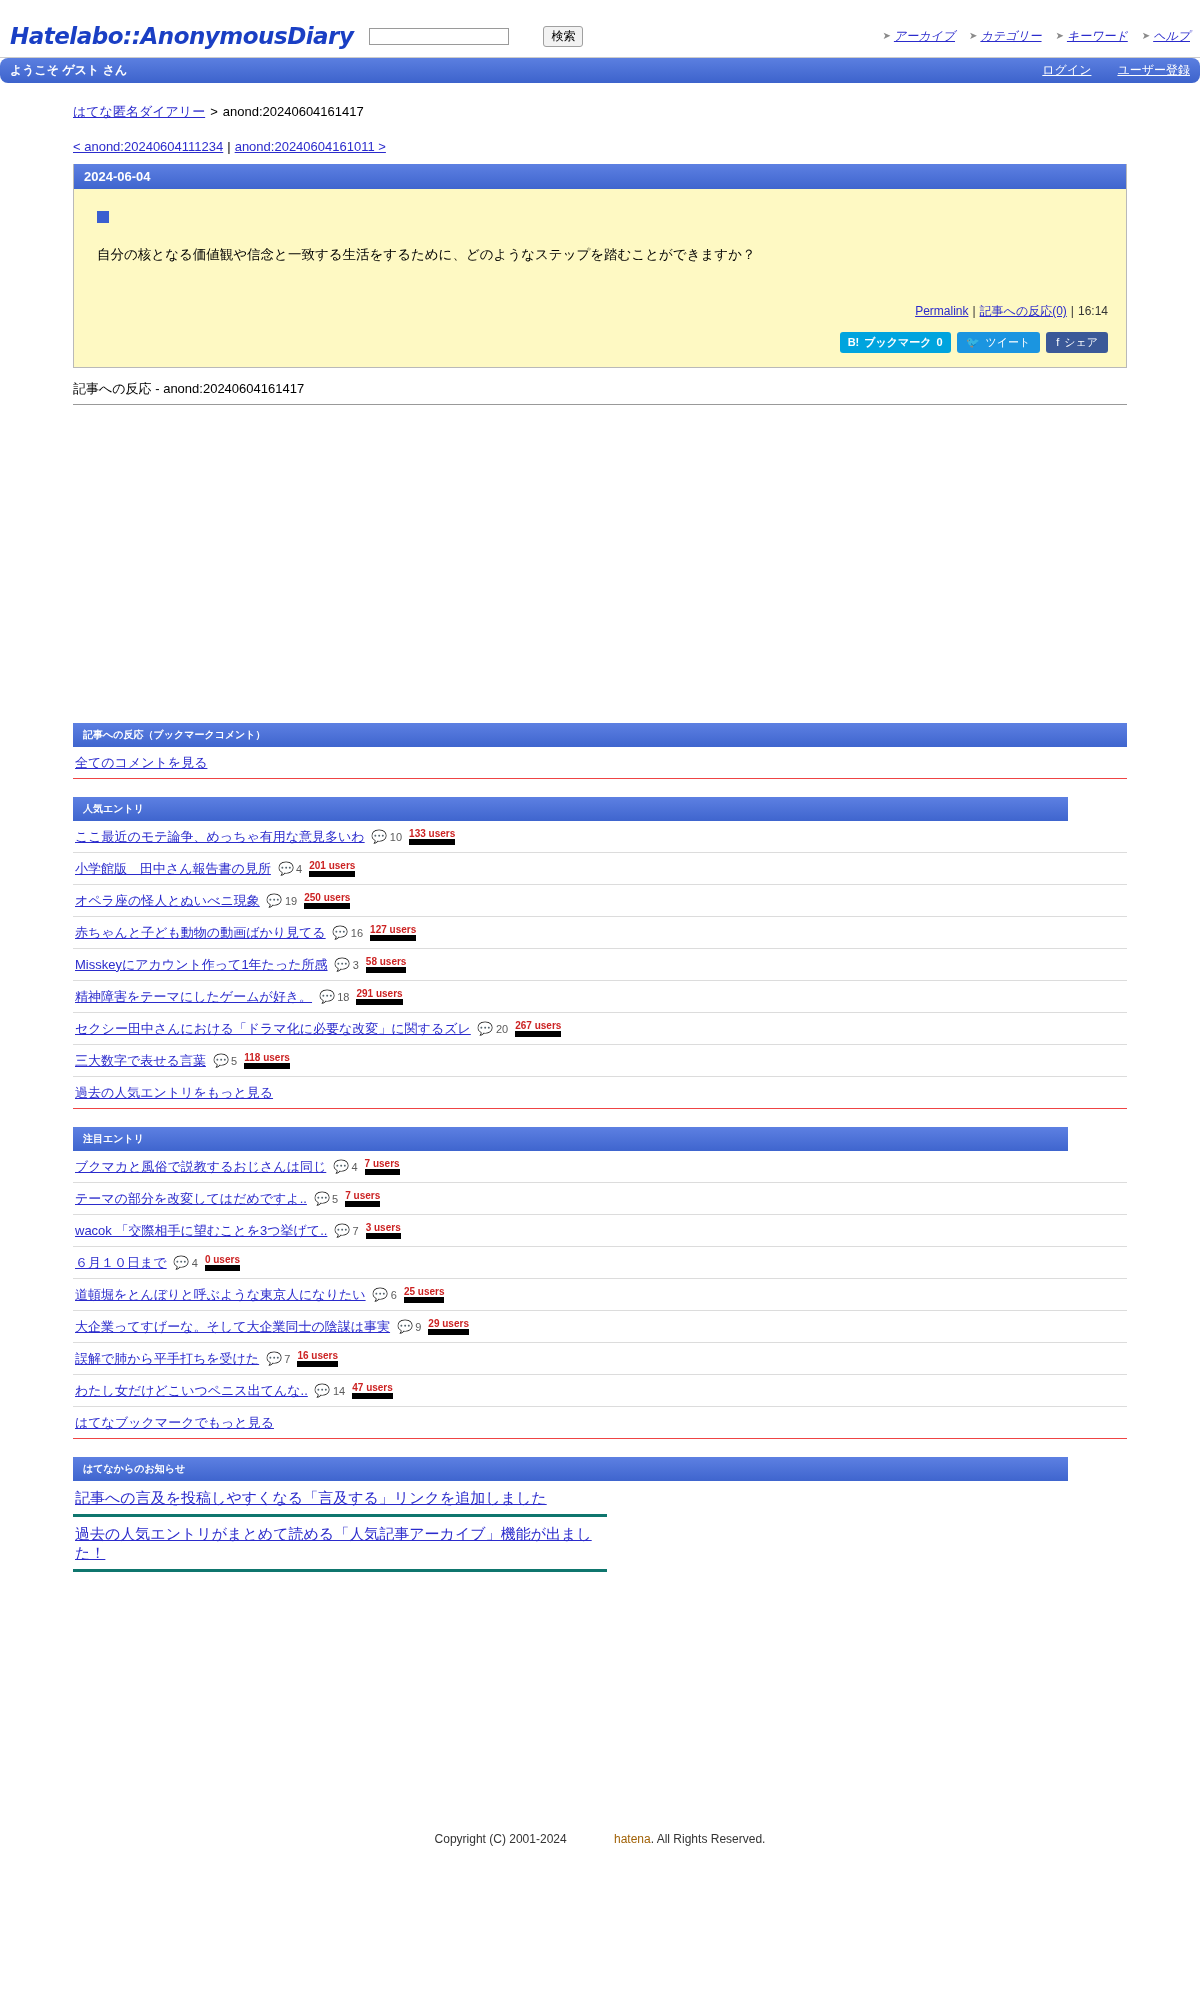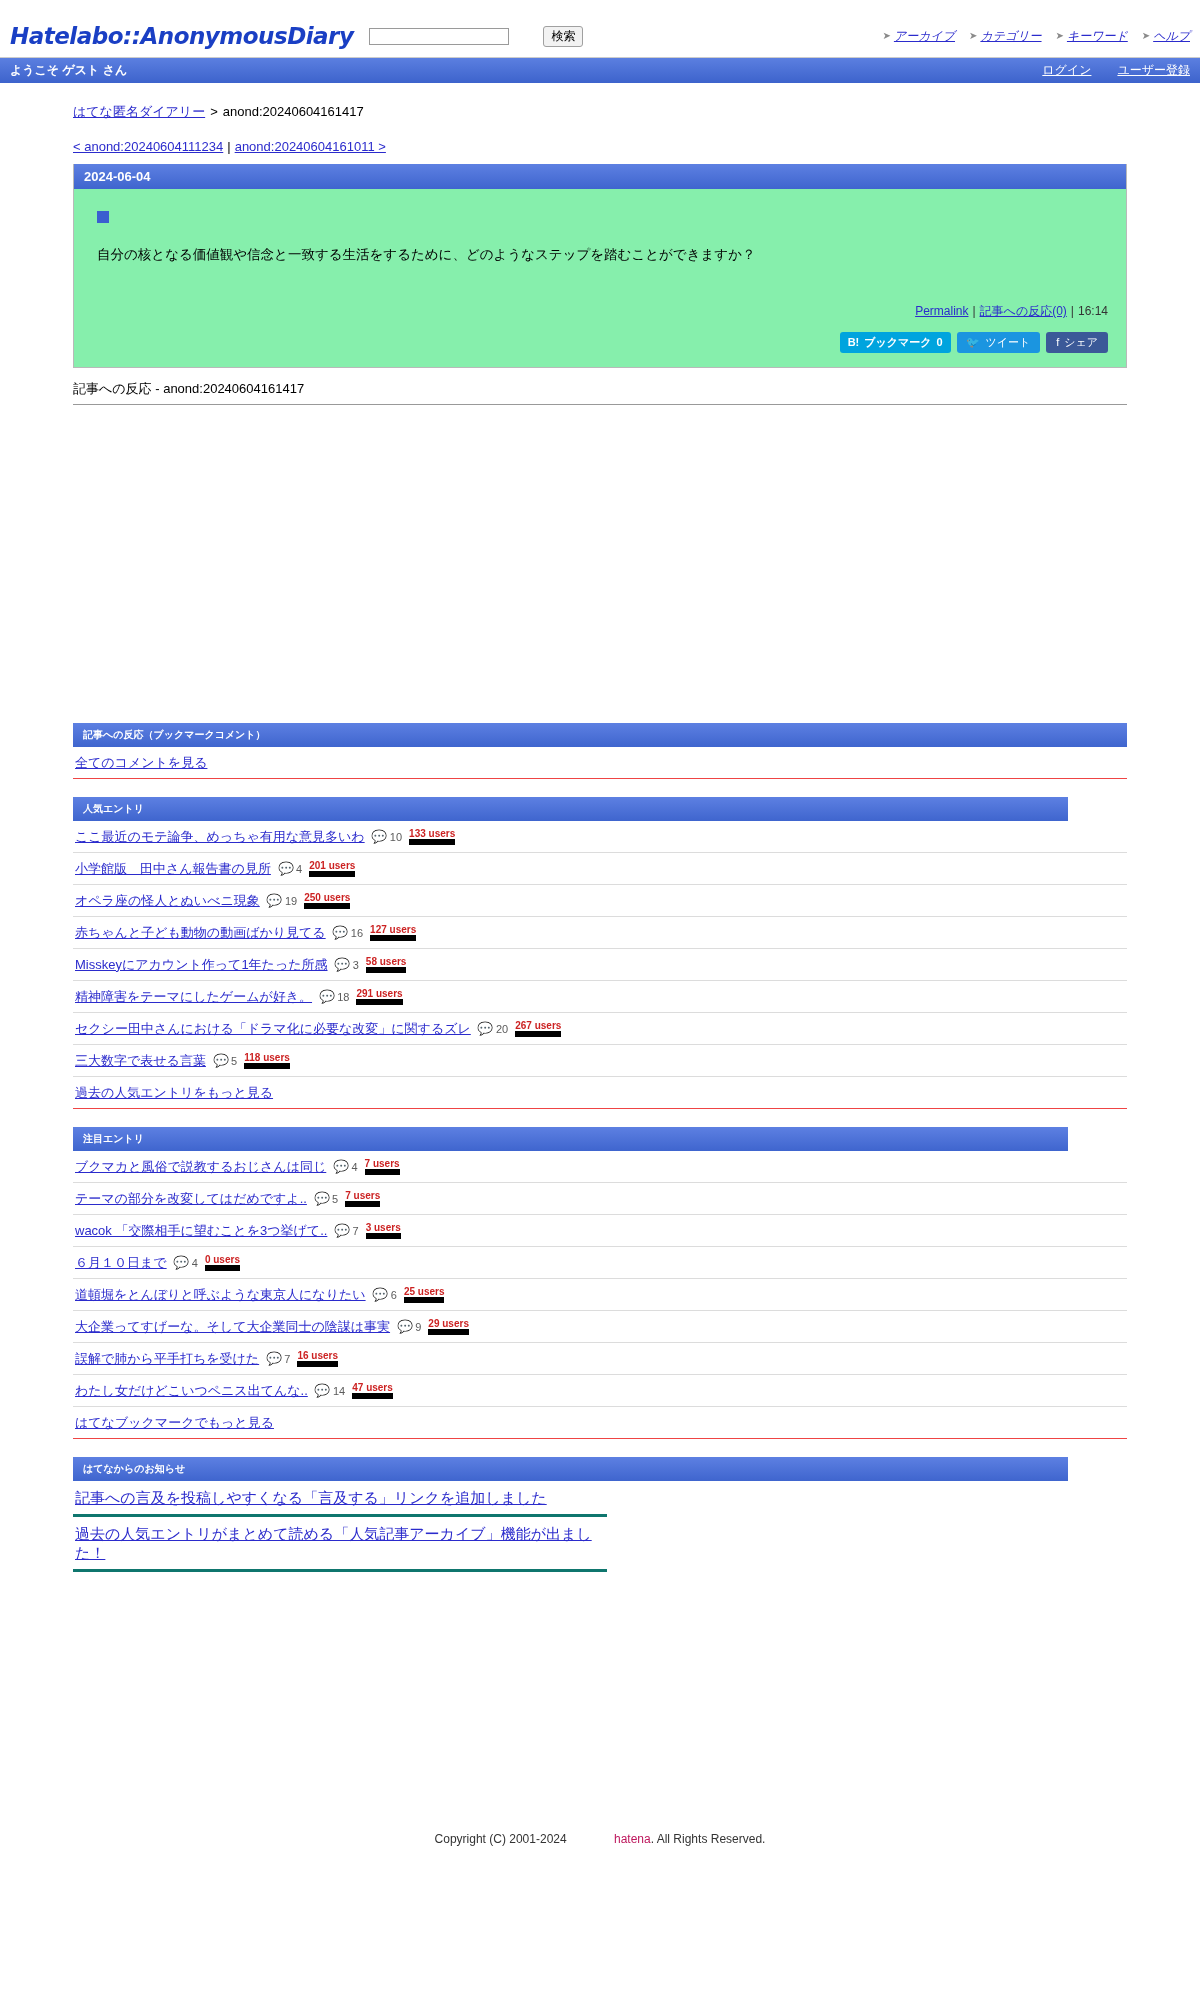--- a/index.html
+++ b/index.html
@@ -88,20 +88,21 @@
   
   .userbar {
     display: flex;
     align-items: flex-end;
     background: #4a6fd4;
     background: linear-gradient(#5b7fe0, #3d63cc);
     color: #ffffff;
     font-size: 12px;
     font-weight: bold;
     padding: 4px 10px;
+    border-radius: 8px;
   }
   .userbar .welcome { white-space: nowrap; }
   .userbar .right {
     margin-left: auto;
     display: flex;
     gap: 26px;
   }
   .userbar a {
     color: #ffffff;
     text-decoration: underline;
@@ -137,21 +138,21 @@
   }
   .day-head {
     background: #4a6fd4;
     background: linear-gradient(#5d80e2, #3f65ce);
     color: #ffffff;
     font-weight: bold;
     font-size: 13px;
     padding: 5px 10px;
   }
   .day-body {
-    background: #86efac;
+    background: #fef9c3;
     padding: 14px 18px 10px 18px;
   }
   .entry-marker {
     width: 12px;
     height: 12px;
     background: #3b5fd0;
     display: inline-block;
     margin: 8px 0 0 5px;
   }
   .entry-text {
@@ -289,21 +290,21 @@
   .notice-row a { color: #2b2bcc; }
 
   .spacer-bottom { height: 250px; }
 
   .footer {
     text-align: center;
     font-size: 12px;
     color: #333333;
     padding: 10px 0 24px 0;
   }
-  .footer a { color: #be185d; text-decoration: none; padding-left: 44px; }
+  .footer a { color: #a16207; text-decoration: none; padding-left: 44px; }
 </style>
 </head>
 <body>
 
 <div class="gheader">
   <div class="logo">
     <span>Hatelabo</span><span class="sep">::</span><span>AnonymousDiary</span>
   </div>
   <div class="search-wrap">
     <input class="search-input" type="text" value="" style="">

